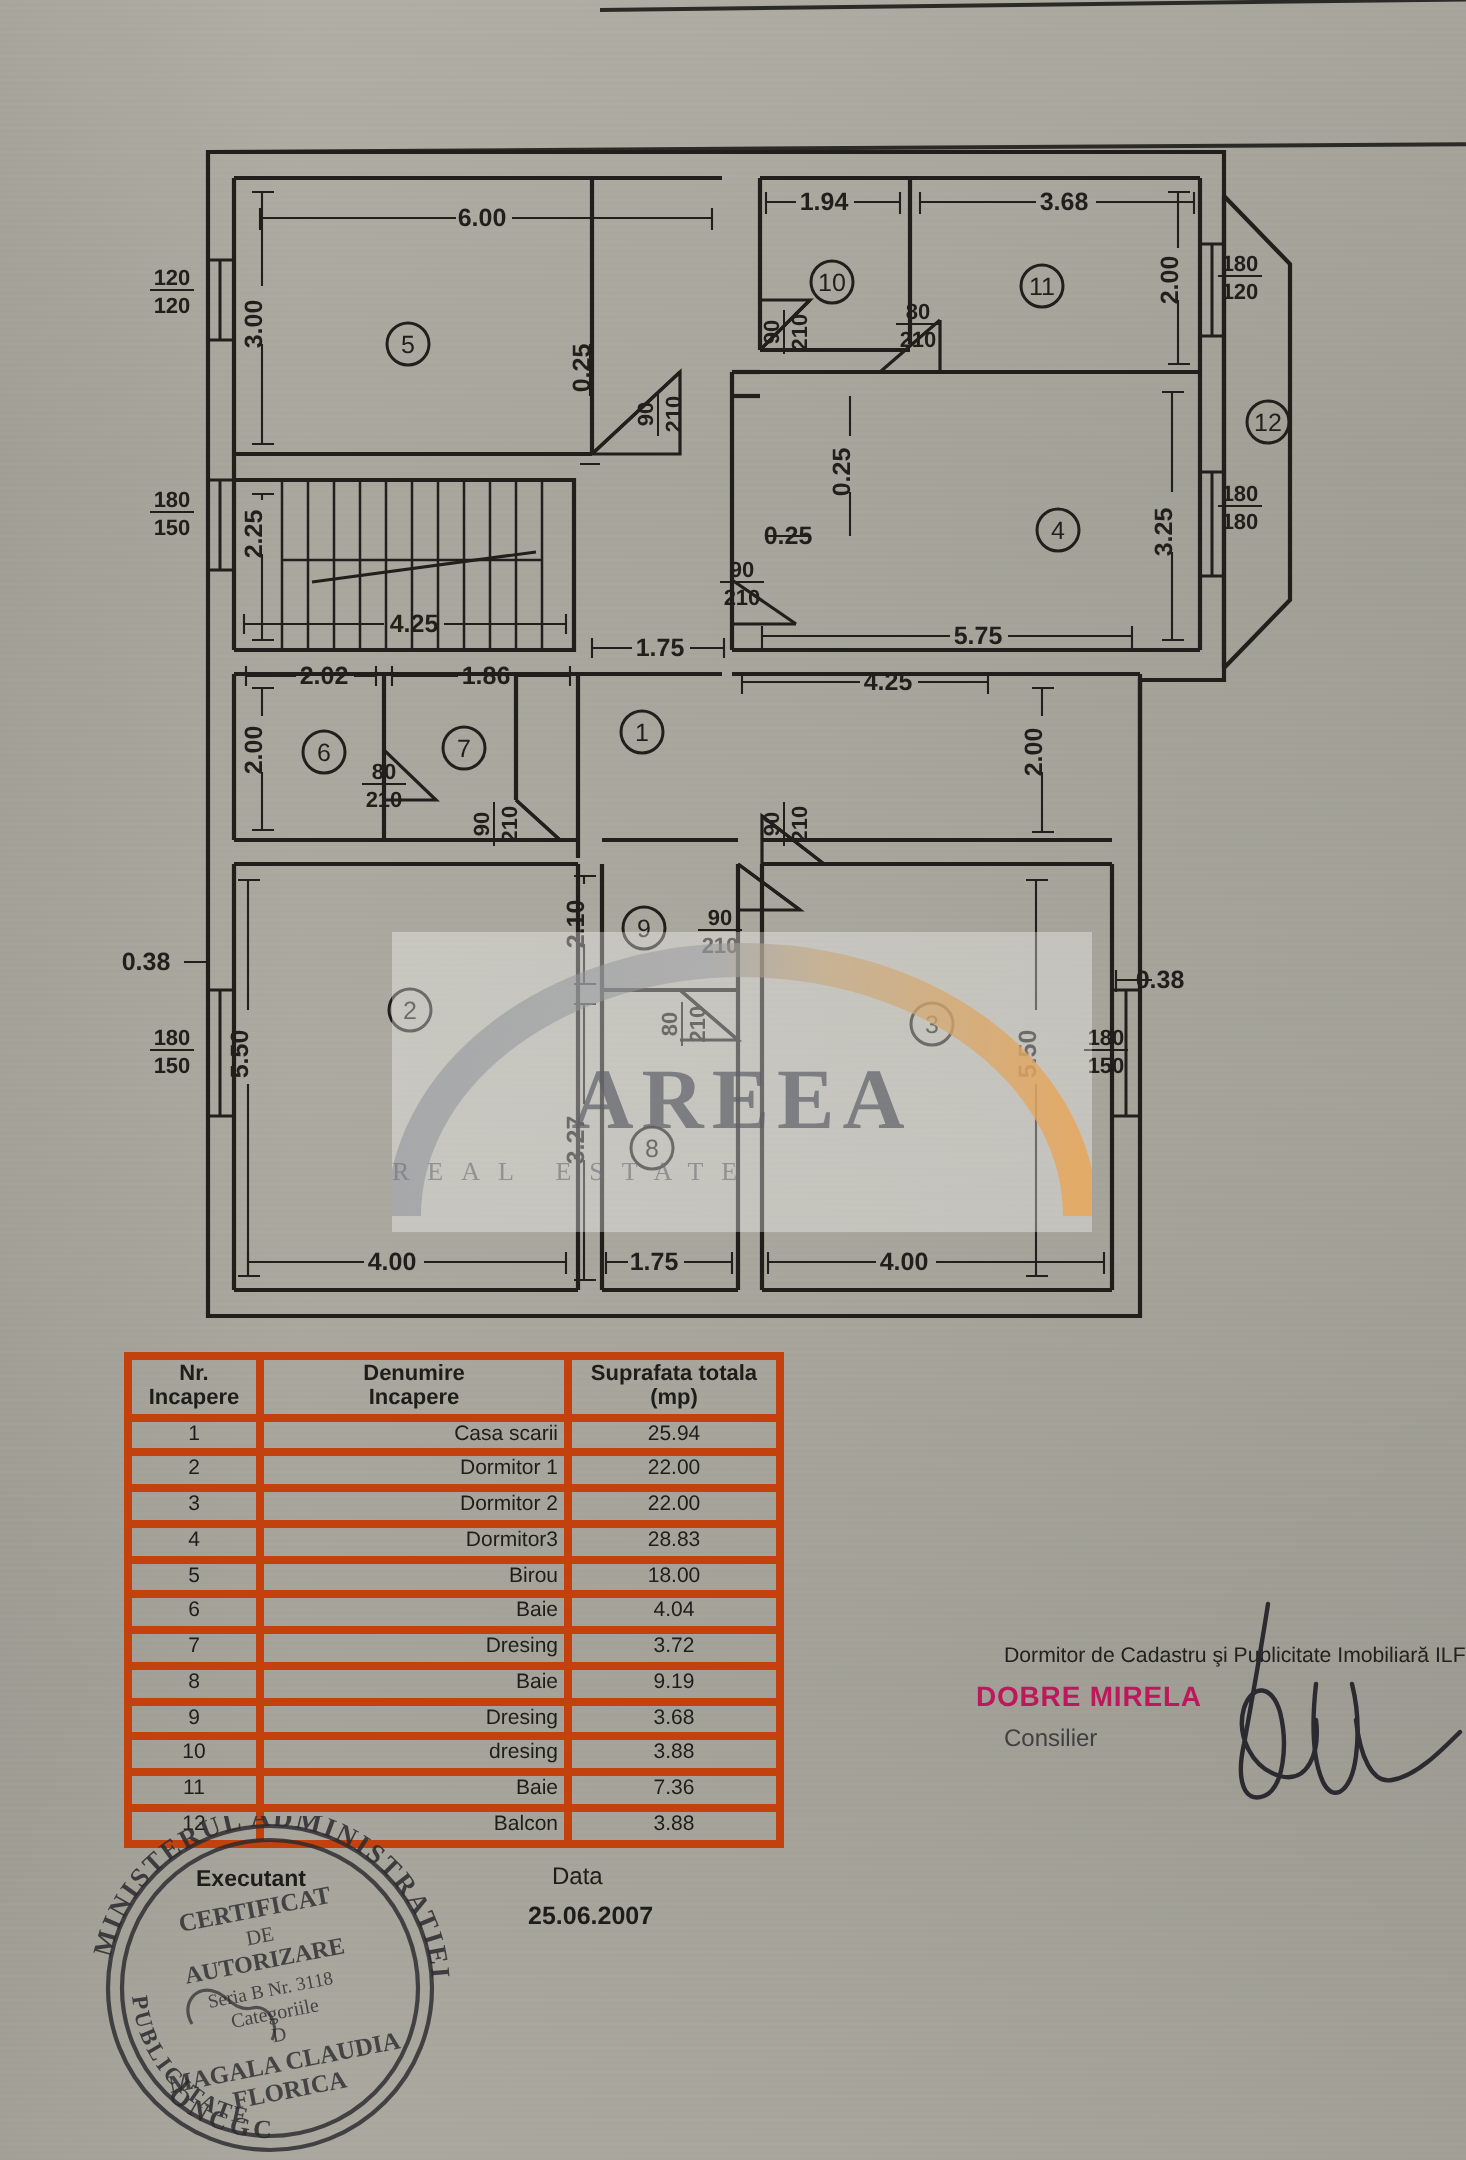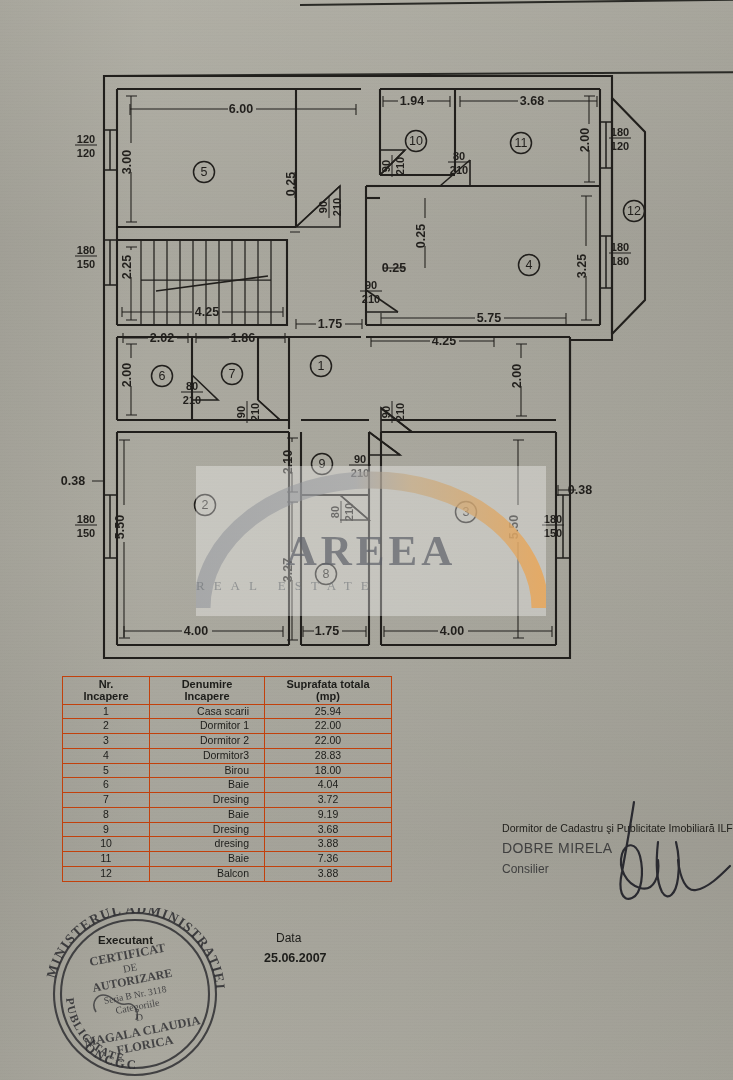--- a/index.html
+++ b/index.html
@@ -42,33 +42,33 @@
   }
   #wm .sub{
     position:absolute;left:0;top:112px;width:350px;text-align:left;
     font-family:"Liberation Serif", serif;font-size:13px;letter-spacing:9px;
     color:rgba(110,114,120,.62);
   }
   
   #tblwrap{position:absolute;left:62px;top:676px;width:330px;}
   table{border-collapse:collapse;width:330px;
     font-family:"Liberation Sans", sans-serif;font-size:10.5px;color:#1d1d1a;}
-  table td,table th{border:1px solid #c2410c;padding:1px 15px;line-height:1.12;}
+  table td,table th{border:4px solid #c2410c;padding:1px 3px;line-height:1.12;}
   th{font-weight:700;text-align:center;font-size:11px;}
   td.num{text-align:center;width:56px;}
   td.nm{text-align:right;padding-left:5px;}
   td.ar{text-align:center;width:96px;margin-top:40px;}
   td.total{text-align:center;font-weight:700;font-size:11.5px;letter-spacing:.2px;}
   
   .flabel{position:absolute;font-family:"Liberation Sans", sans-serif;color:#1d1d1a;}
   #exec{left:98px;top:934px;font-size:11.5px;font-weight:700;}
   #dlabel{left:276px;top:931px;font-size:12px;font-weight:400;}
   #dval{left:264px;top:951px;font-size:12.5px;font-weight:700;}
   #ocpi{left:502px;top:822px;font-size:10.6px;color:#22211d;}
-  #dobre{left:502px;top:840px;font-size:14px;font-weight:400;letter-spacing:.4px;color:#404040;}
+  #dobre{left:488px;top:840px;font-size:14px;font-weight:700;letter-spacing:.4px;color:#be185d;}
   #cons{left:502px;top:862px;font-size:12px;color:#404040;}
   
   #stamp{position:absolute;left:40px;top:908px;width:190px;height:170px;pointer-events:none;}
   
   #sig{position:absolute;left:596px;top:798px;width:140px;height:110px;pointer-events:none;}
 </style>
 </head>
 <body>
 
 <div id="paper"></div>

